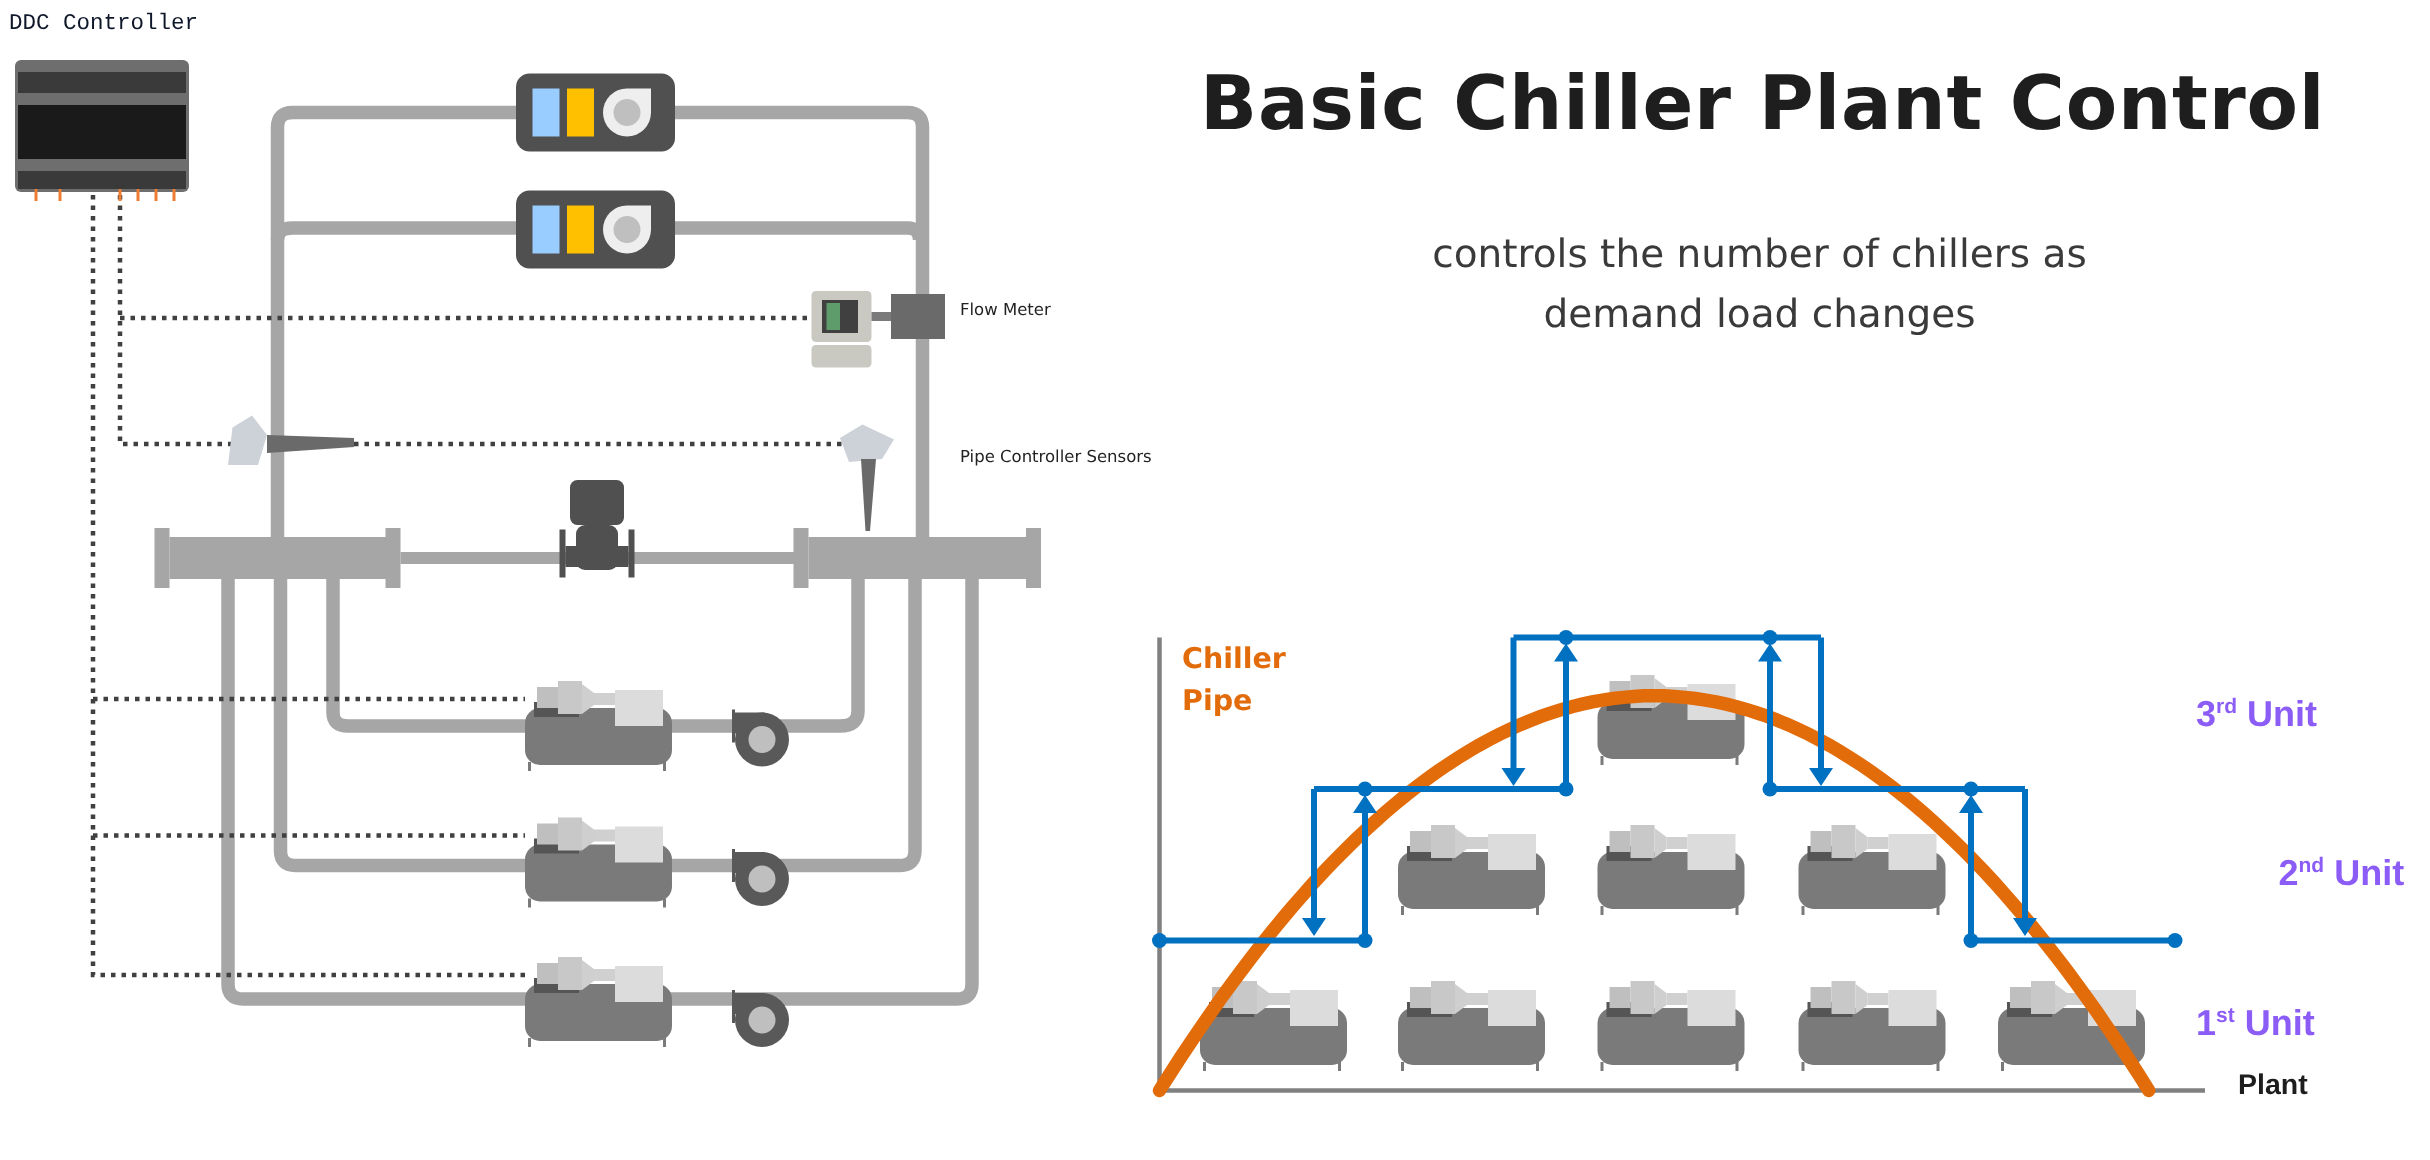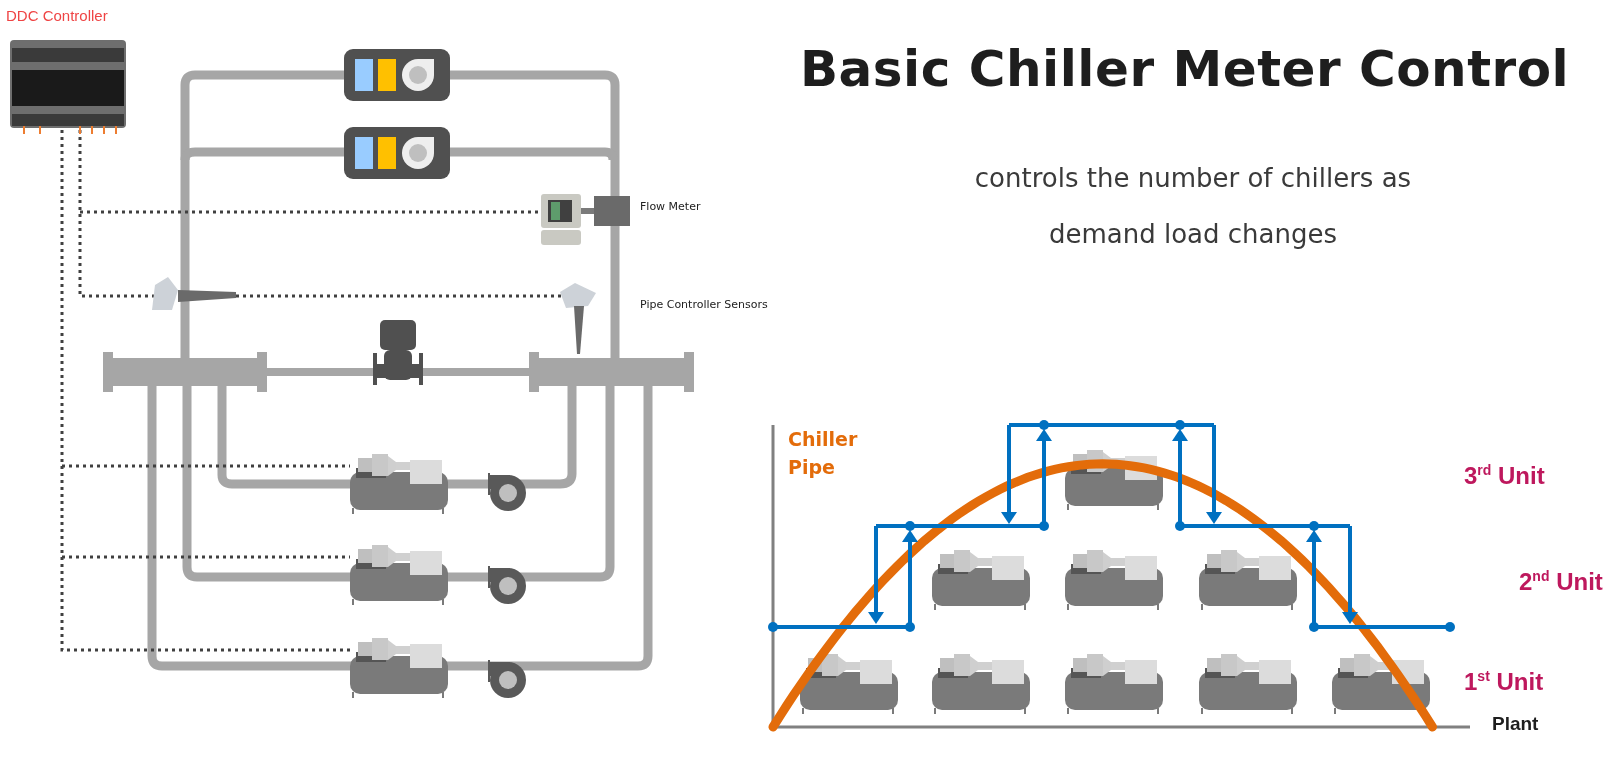--- a/index.html
+++ b/index.html
@@ -1,24 +1,24 @@
 <!DOCTYPE html>
 <html><head>
 <meta charset="utf-8">
 <style>
   html,body{margin:0;padding:0;background:#fff;}
   body{width:1620px;height:773px;position:relative;overflow:hidden;font-family:"DejaVu Sans",sans-serif;}
   svg{position:absolute;left:0;top:0;}
   .txt{position:absolute;white-space:nowrap;}
-  .ddc-label{left:6px;top:7px;font-size:15px;color:#ef4444;font-family:Liberation Sans, sans-serif;}
+  .ddc-label{left:6px;top:7px;font-size:15px;color:#0f172a;font-family:Liberation Mono, monospace;}
   .callout{font-size:11px;color:#222;}
   .title{left:800px;top:40px;font-size:50px;font-weight:bold;color:#1e1e1e;letter-spacing:0.5px;font-family:"DejaVu Sans",sans-serif;}
-  .subtitle{left:928px;top:150px;width:530px;text-align:center;font-size:26px;color:#3a3a3a;line-height:56px;white-space:normal;}
+  .subtitle{left:908px;top:150px;width:530px;text-align:center;font-size:26px;color:#3a3a3a;line-height:40px;white-space:normal;}
   .demand{left:788px;top:425px;font-size:19px;font-weight:bold;color:#e36c0a;line-height:28px;white-space:normal;width:120px;}
-  .unit{font-size:24px;font-weight:bold;color:#be185d;font-family:"Liberation Sans",sans-serif;}
+  .unit{font-size:24px;font-weight:bold;color:#8b5cf6;font-family:"Liberation Sans",sans-serif;}
   .unit sup{font-size:14px;}
   .time{left:1492px;top:713px;font-size:19px;font-weight:bold;color:#1e1e1e;font-family:"Liberation Sans",sans-serif;}
 </style>
 </head>
 <body>
 
 <svg id="diagram" width="1620" height="773" viewBox="0 0 1620 773">
   <defs>
     <g id="chiller">
       <rect x="0" y="20" width="98" height="38" rx="10" fill="#7a7a7a"></rect>
@@ -168,21 +168,21 @@
       <polygon points="1314,530 1306,542 1322,542" fill="#0070c0"></polygon>
       <line x1="1350" y1="526" x2="1350" y2="616" stroke="#0070c0" stroke-width="4"></line>
       <polygon points="1350,624 1342,612 1358,612" fill="#0070c0"></polygon>
       <line x1="1314" y1="526" x2="1350" y2="526" stroke="#0070c0" stroke-width="4"></line>
     </g>
 </svg>
 
 <div class="txt ddc-label">DDC Controller</div>
 <div class="txt callout" style="left:640px;top:200px;">Flow Meter</div>
 <div class="txt callout" style="left:640px;top:298px;">Pipe Controller Sensors</div>
-<div class="txt title">Basic Chiller Meter Control</div>
+<div class="txt title">Basic Chiller Plant Control</div>
 <div class="txt subtitle">controls the number of chillers as demand load changes</div>
 <div class="txt demand">
   <div>Chiller</div>
   <div>Pipe</div>
 </div>
 <div class="txt unit" style="left:1464px;top:462px;"><span>3</span><sup>rd</sup> <span>Unit</span></div>
 <div class="txt unit" style="left:1519px;top:568px;"><span>2</span><sup>nd</sup> <span>Unit</span></div>
 <div class="txt unit" style="left:1464px;top:668px;"><span>1</span><sup>st</sup> <span>Unit</span></div>
 <div class="txt time">Plant</div>
 

